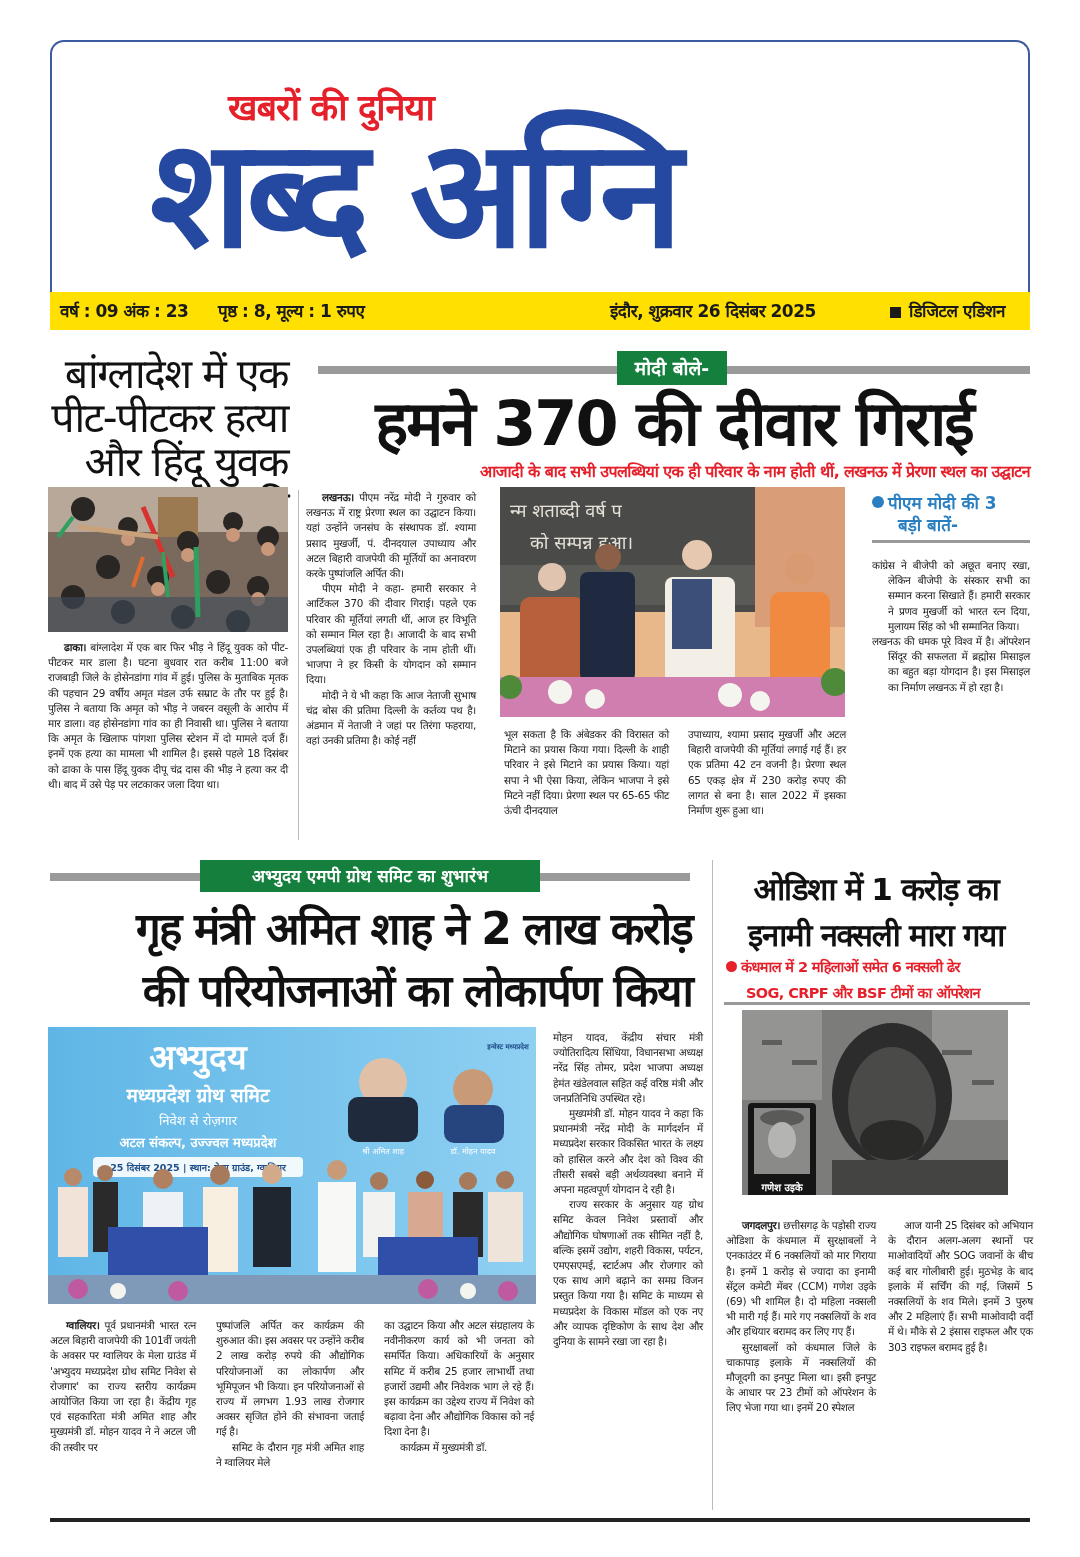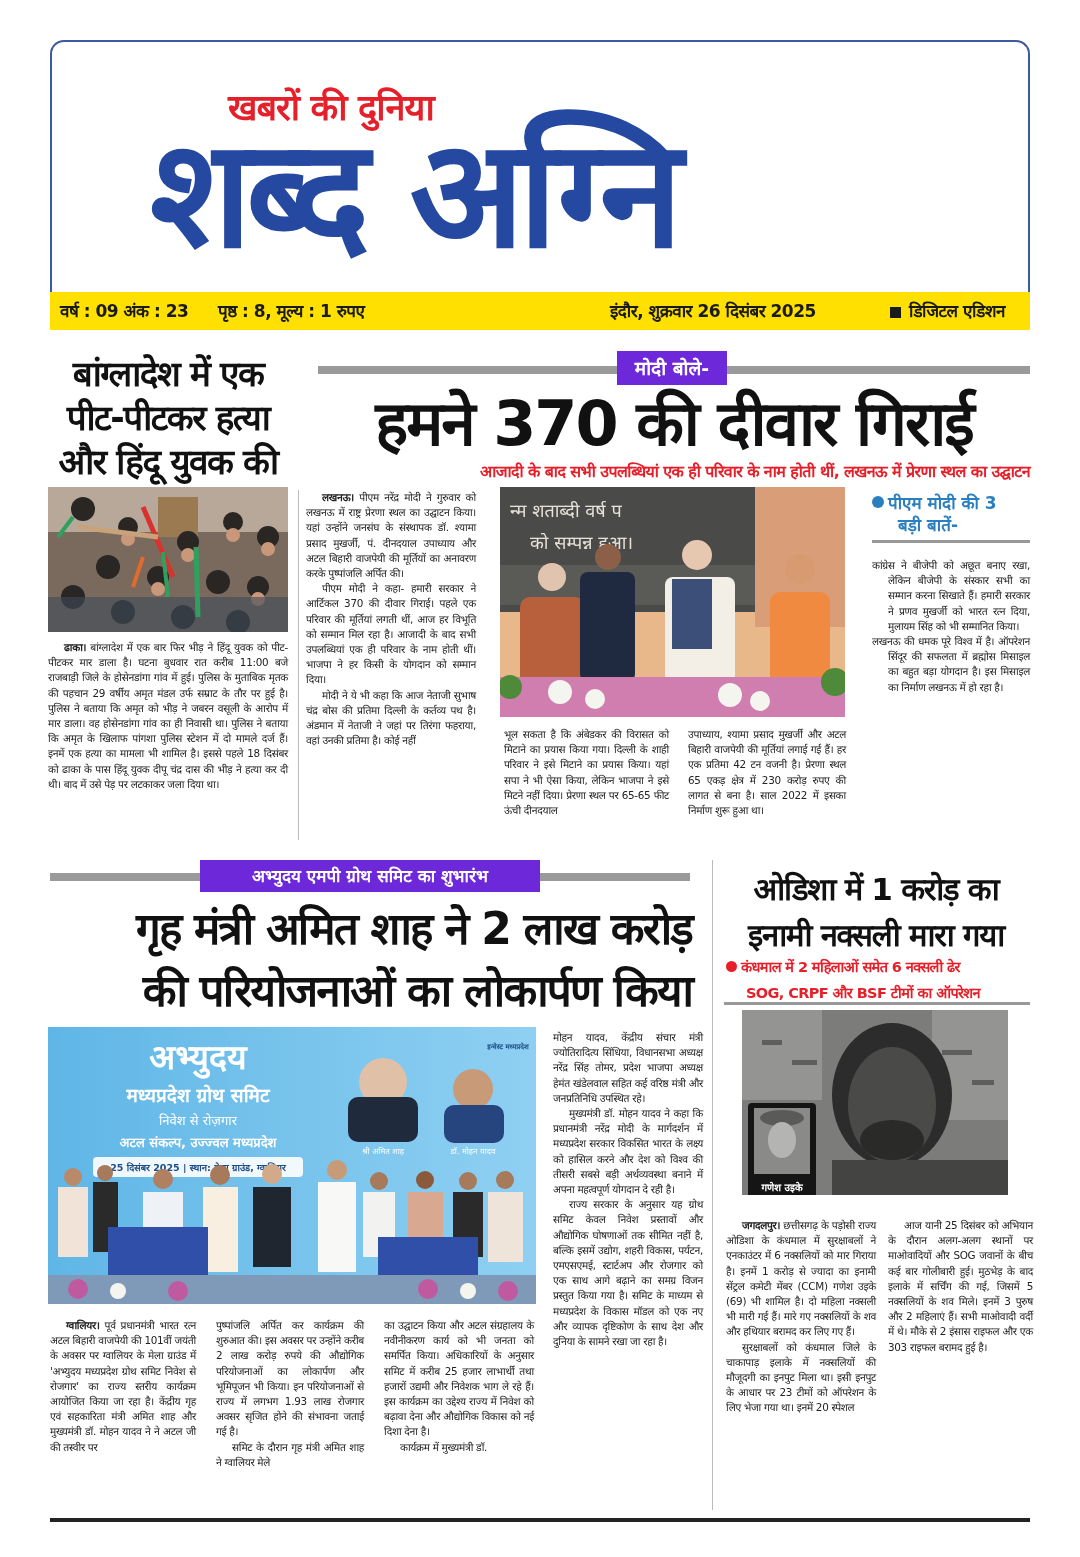--- a/index.html
+++ b/index.html
@@ -14,24 +14,24 @@
              letter-spacing:-1px; white-space:nowrap; }
   .logo { left:150px; top:118px; font-size:150px; font-weight:bold; color:#2548a0;
           letter-spacing:-6px; white-space:nowrap; line-height:1; font-family:"DejaVu Serif", serif; }
   .yellowbar { left:50px; top:292px; width:980px; height:38px; background:#ffe000;
                box-sizing:border-box; }
   .yb-text { position:absolute; top:7px; font-size:17px; font-weight:bold; color:#1a1a1a;
              white-space:nowrap; letter-spacing:-0.5px; }
   .yb-square { display:inline-block; width:11px; height:11px; background:#1a1a1a; margin-right:8px; vertical-align:middle; }
 
   
-  .hl-left { left:48px; top:352px; width:240px; text-align:center; font-size:35px;
-             font-weight:bold; line-height:44px; letter-spacing:-1.5px; color:#111; }
+  .hl-left { left:48px; top:352px; width:240px; text-align:right; font-size:41px;
+             font-weight:normal; line-height:44px; letter-spacing:-1.5px; color:#111; }
   .greybar { height:8px; background:#9a9a9a; }
-  .redtag { background:#6d28d9; color:#fff; font-weight:bold; text-align:center; white-space:nowrap; }
+  .redtag { background:#15803d; color:#fff; font-weight:bold; text-align:center; white-space:nowrap; }
   .hl-main { left:318px; top:388px; width:712px; font-size:62px; font-weight:bold; letter-spacing:-2px;
              white-space:nowrap; color:#111; line-height:72px; text-align:center; }
   .subhl-red { left:318px; top:460px; width:712px; text-align:right; font-size:16px; font-weight:bold;
                color:#e5202a; white-space:nowrap; letter-spacing:-0.6px; }
 
   .photo { overflow:hidden; }
   .body-text { font-family:"DejaVu Sans", sans-serif; font-size:10.4px; line-height:15.2px;
                text-align:justify; color:#222; letter-spacing:-0.3px; }
   .body-text p { margin:0; text-indent:16px; }
   .body-text p.noindent { text-indent:0; }

